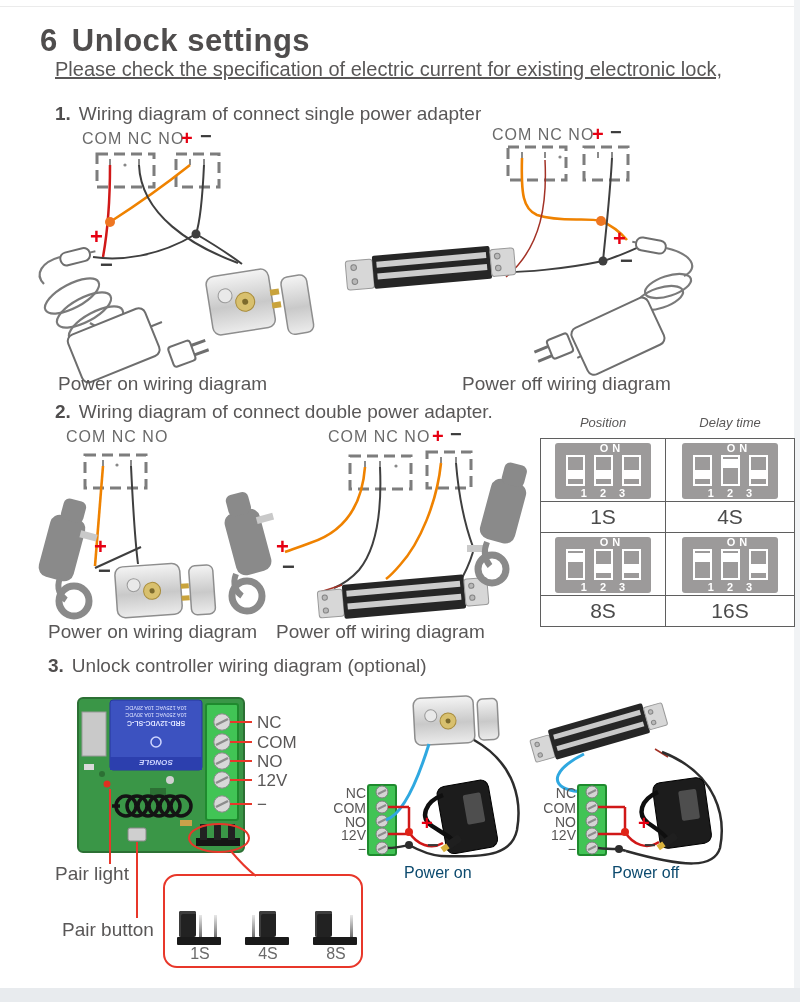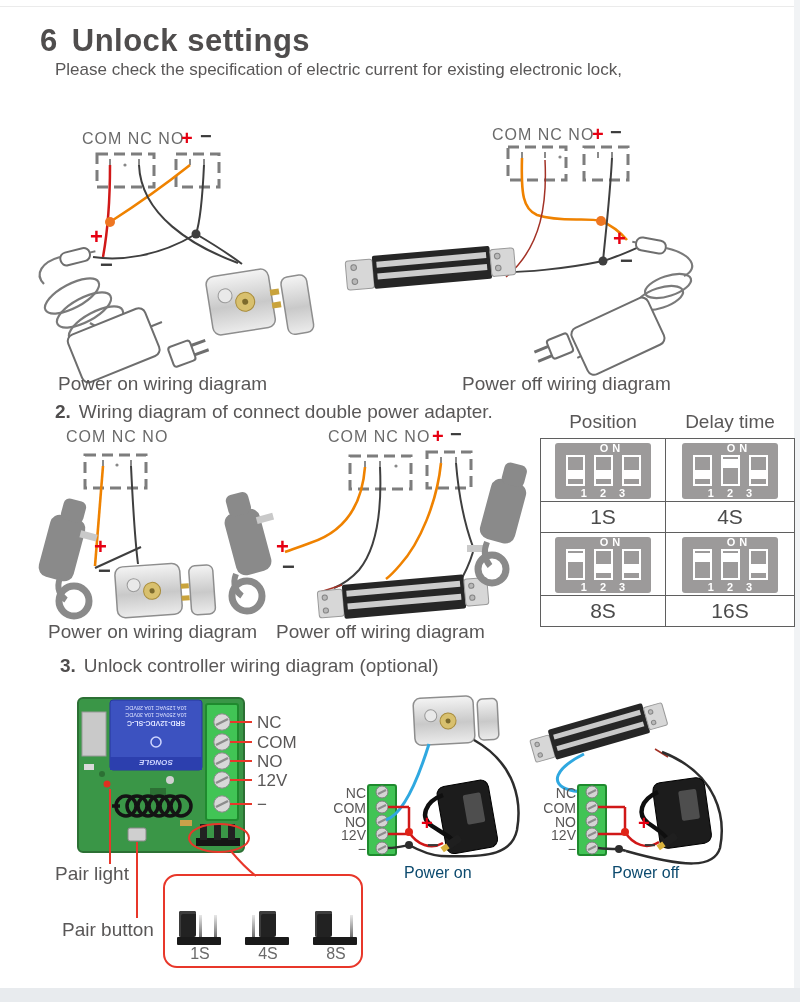--- a/index.html
+++ b/index.html
@@ -2,34 +2,34 @@
 <html><head>
 <meta charset="utf-8">
 <style>
   html,body{margin:0;padding:0;background:#fff;}
   .page{position:relative;width:800px;height:1002px;background:#fff;overflow:hidden;
         font-family:"Liberation Sans",sans-serif;color:#595757;}
   .art{position:absolute;left:0;top:0;z-index:1;}
   .txt{position:absolute;z-index:2;white-space:nowrap;}
   .title{font-size:31px;font-weight:bold;color:#4f4d4d;letter-spacing:0.5px;}
   .title .tnum{margin-right:14px;}
-  .intro{font-size:17px;color:#595757;line-height:23px;}
+  .intro{font-size:20px;color:#595757;line-height:23px;text-decoration:underline;}
   .hitem{font-size:19px;color:#595757;}
   .hitem b{margin-right:8px;color:#4f4d4d;}
   .lbl{font-size:16px;color:#6a6a6a;letter-spacing:1px;}
   .cap{font-size:19px;color:#595757;}
   .cap2{font-size:16px;color:#0c4a6e;}
   .plus{color:#e60012;font-weight:bold;}
   .minus{color:#3a3a3a;font-weight:900;} .fs20{font-size:20px;} .fs22{font-size:22px;}
   .tlab{font-size:14px;color:#595757;line-height:1;}
   .blab{font-size:17px;color:#595757;line-height:1;}
   
   .tbl{position:absolute;left:540px;top:406px;border-collapse:collapse;z-index:2;}
   .tbl td{border:1px solid #5f5f5f;text-align:center;padding:0;vertical-align:middle;}
-  .tbl tr.hrow td{border:none;font-size:19px;color:#595757;height:32px;}
+  .tbl tr.hrow td{border:none;font-size:13px;color:#595757;height:32px;font-style:italic;}
   .tbl td.c1{width:124px;} .tbl td.c2{width:128px;}
   .tbl tr.diprow td{height:62px;}
   .tbl tr.labrow td{height:30px;font-size:21px;color:#4a4a4a;}
   
   .dip{width:96px;height:56px;background:#9c9a9a;border-radius:3px;margin:0 auto;
        position:relative;text-align:center;}
   .dip-on{color:#fff;font-weight:bold;font-size:11px;letter-spacing:4px;margin:2px 0 0 18px;line-height:11px;}
   .sws{display:flex;justify-content:center;gap:9px;margin-top:1px;}
   .sw{width:15px;height:27px;border:2px solid #fff;position:relative;background:#9c9a9a;display:inline-block;}
   .sw .slider{position:absolute;left:0;right:0;height:9px;background:#fff;}
@@ -373,20 +373,23 @@
     </g>
   </svg>
 
   <div class="txt title" style="left:40px;top:23px;">
     <span class="tnum">6</span><span>Unlock settings</span>
   </div>
   <div class="txt intro" style="left:55px;top:58px;">
     <div>Please check the specification of electric current for existing electronic lock,</div>
   </div>
 
+  <div class="txt hitem" style="left:55px;top:103px;">
+    <b>1.</b><span>Wiring diagram of connect single power adapter</span>
+  </div>
 
   <div class="txt lbl" style="left:82px;top:130px;">COM NC NO</div>
   <div class="txt fs20 plus" style="left:181px;top:127px;">+</div>
   <div class="txt fs20 minus" style="left:200px;top:125px;">−</div>
   <div class="txt fs22 plus" style="left:90px;top:224px;">+</div>
   <div class="txt fs22 minus" style="left:100px;top:252px;">−</div>
   <div class="txt cap" style="left:58px;top:373px;">Power on wiring diagram</div>
 
   <div class="txt lbl" style="left:492px;top:126px;">COM NC NO</div>
   <div class="txt fs20 plus" style="left:592px;top:123px;">+</div>
@@ -509,21 +512,21 @@
             </div>
           </td>
     </tr>
     <tr class="labrow">
       <td class="c1">8S</td>
       <td class="c2">16S</td>
     </tr>
   </tbody>
     </table>
 
-  <div class="txt hitem" style="left:60px;top:655px;">
+  <div class="txt hitem" style="left:48px;top:655px;">
     <b>3.</b><span>Unlock controller wiring diagram  (optional)</span>
   </div>
 
   <div class="txt blab" style="left:257px;top:714px;">NC</div>
   <div class="txt blab" style="left:257px;top:734px;">COM</div>
   <div class="txt blab" style="left:257px;top:753px;">NO</div>
   <div class="txt blab" style="left:257px;top:772px;">12V</div>
   <div class="txt blab" style="left:257px;top:796px;">−</div>
 
   <div class="relaytxt">

